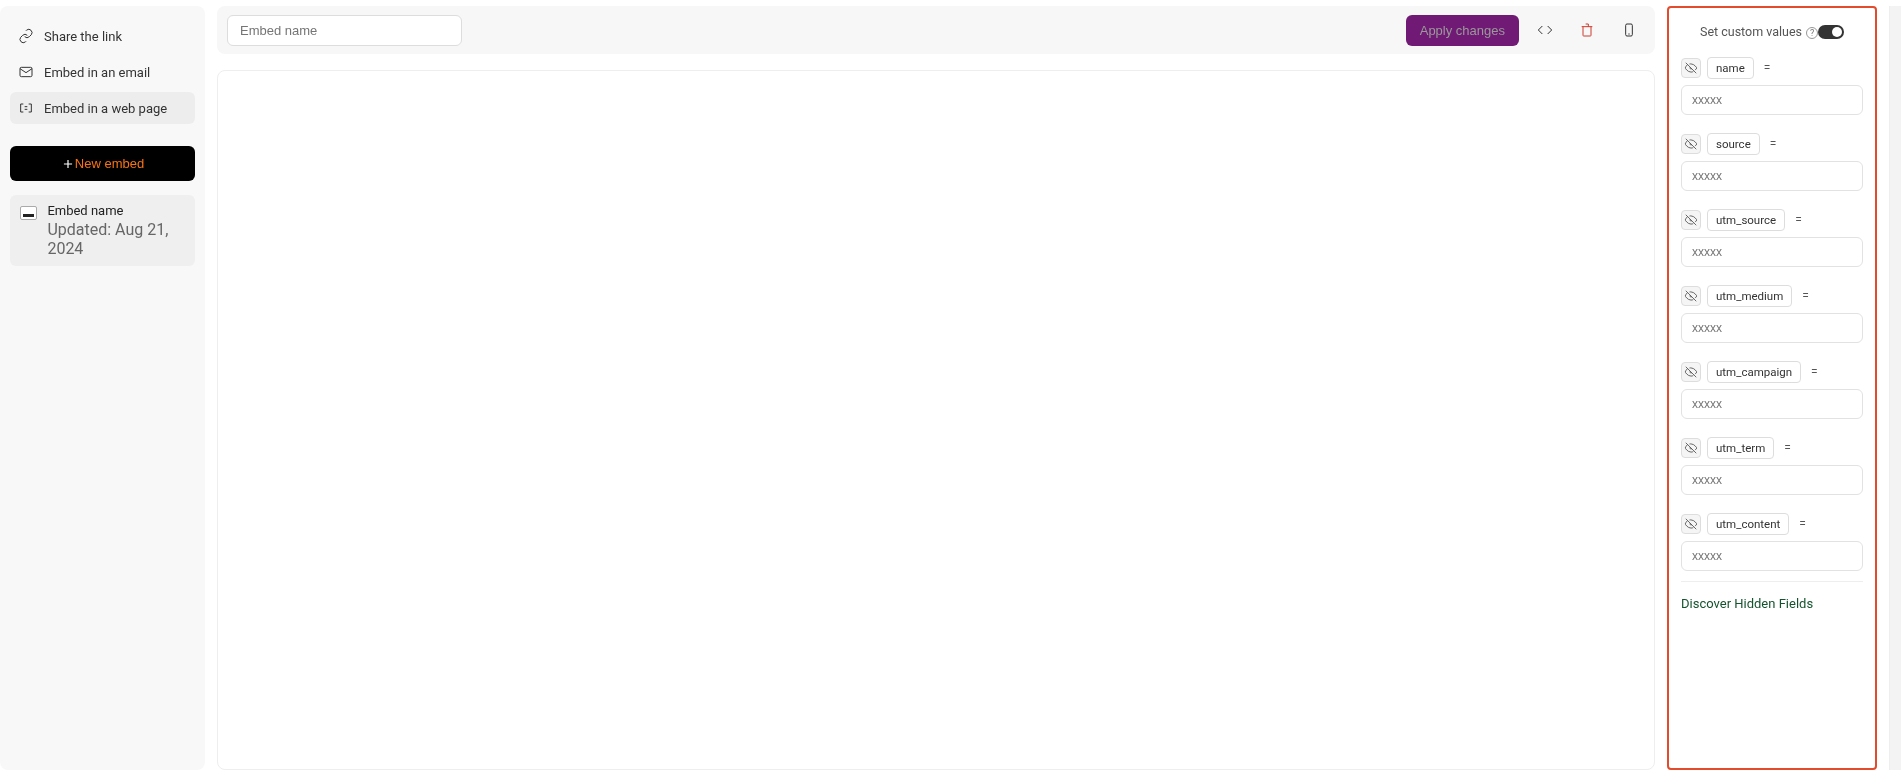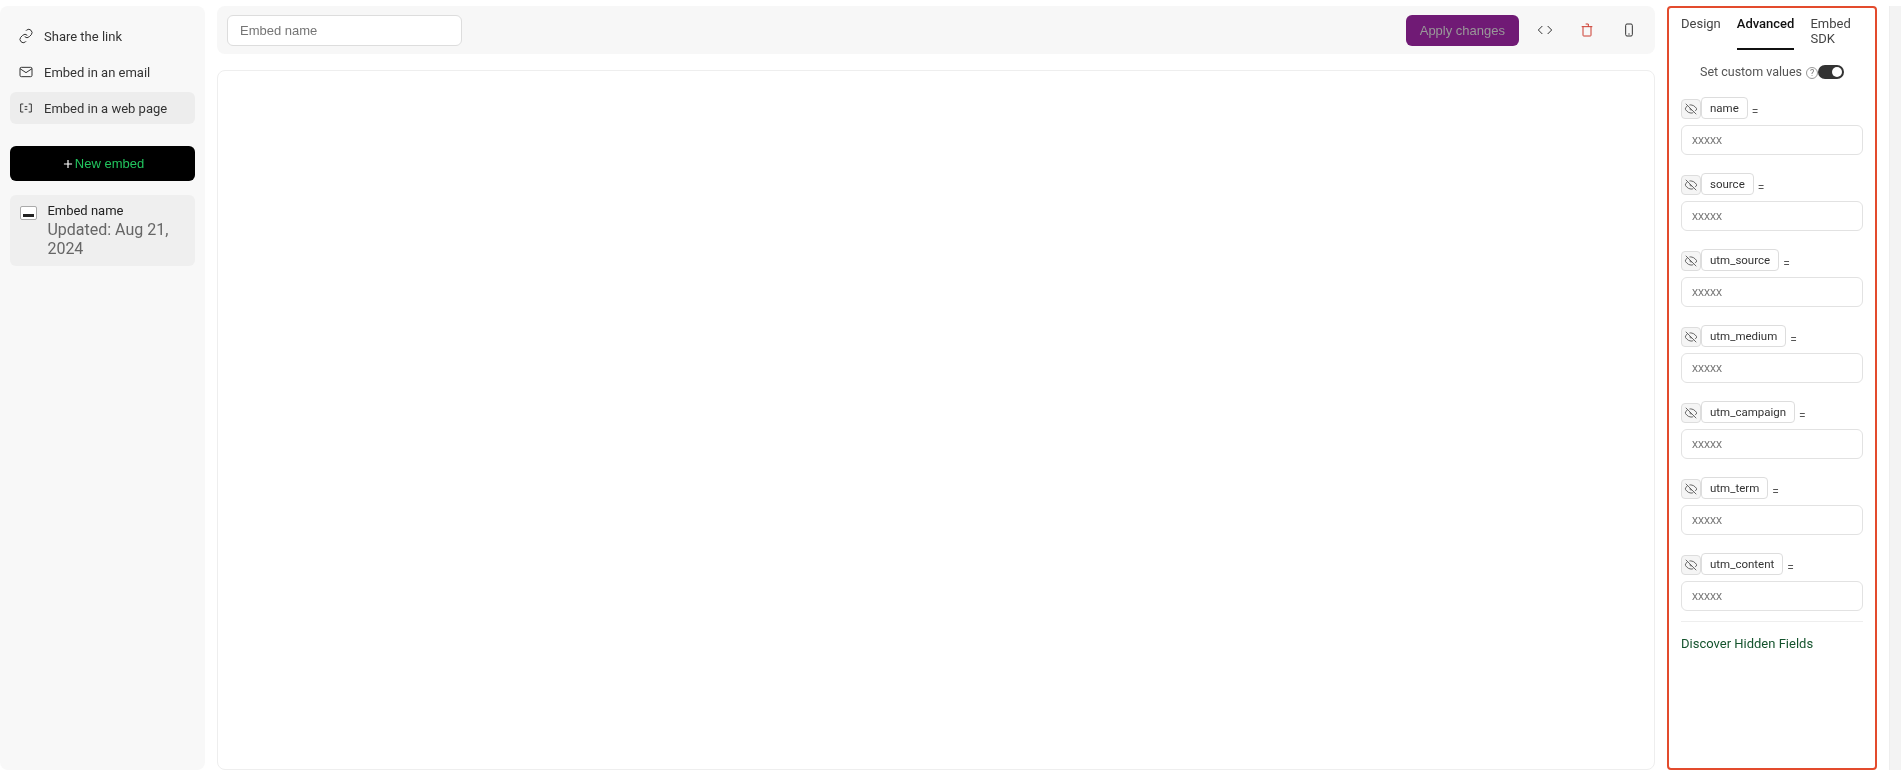--- a/index.html
+++ b/index.html
@@ -44,21 +44,21 @@
     width: 16px;
     height: 16px;
     display: flex;
     align-items: center;
     justify-content: center;
   }
   .side-icon svg { width: 16px; height: 16px; stroke: #333; fill: none; stroke-width: 1.5; }
   .new-embed-btn {
     margin-top: 18px;
     background: #000;
-    color: #22c55e;
+    color: #f97316;
     border: none;
     border-radius: 6px;
     padding: 10px 12px;
     font-size: 13px;
     font-weight: 500;
     display: flex;
     align-items: flex-end;
     justify-content: center;
     gap: 0;
     cursor: pointer;
@@ -188,21 +188,22 @@
     background:#333; position:relative; cursor:pointer;
     flex-shrink:0;
   }
   .toggle .knob {
     width:10px;height:10px;border-radius:50%;
     background:#fff;position:absolute;top:2px;right:2px;
   }
   .field-block { margin-bottom: 6px; }
   .field-head {
     display:flex;
-    align-items:flex-end;
+    align-items:center;
+    gap:6px;
     margin-bottom:6px;
     margin-top:18px;
   }
   .eye-btn {
     width:20px;height:20px;border:1px solid #ddd;border-radius:4px;
     display:flex;align-items:center;justify-content:center;
     background:#f5f5f5;cursor:pointer;flex-shrink:0;
   }
   .eye-btn svg{width:14px;height:14px;stroke:#555;fill:none;stroke-width:1.5;}
   .field-name {
@@ -308,25 +309,20 @@
         <svg viewBox="0 0 24 24">
             <rect x="7" y="3" width="10" height="18" rx="2"></rect>
             <path d="M11 18h2"></path>
           </svg>
       </div>
     </div>
     <div class="canvas"></div>
   </div>
 
   <div class="rpanel">
-    <div class="tabs">
-      <div class="tab">Design</div>
-      <div class="tab active">Advanced</div>
-      <div class="tab">Embed SDK</div>
-    </div>
     <div class="scrollarea">
       <div class="set-row">
         <span>
           <span>Set custom values</span><span class="help-icon">?</span>
         </span>
         <div class="toggle">
           <div class="knob"></div>
         </div>
       </div>
       <div id="fields-container">

